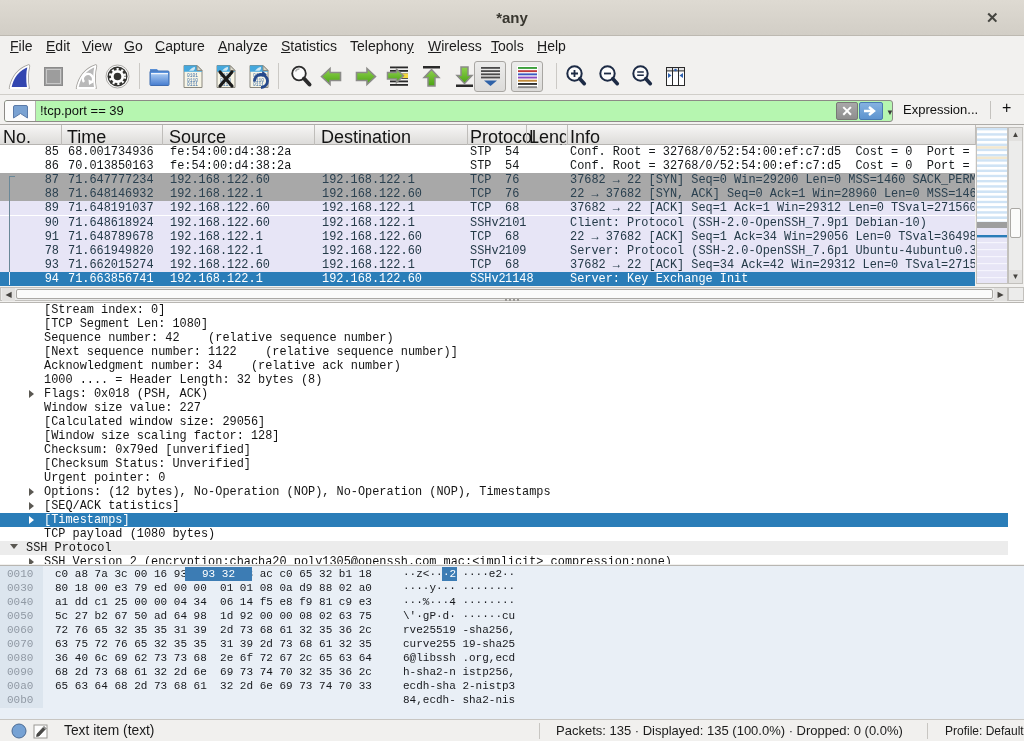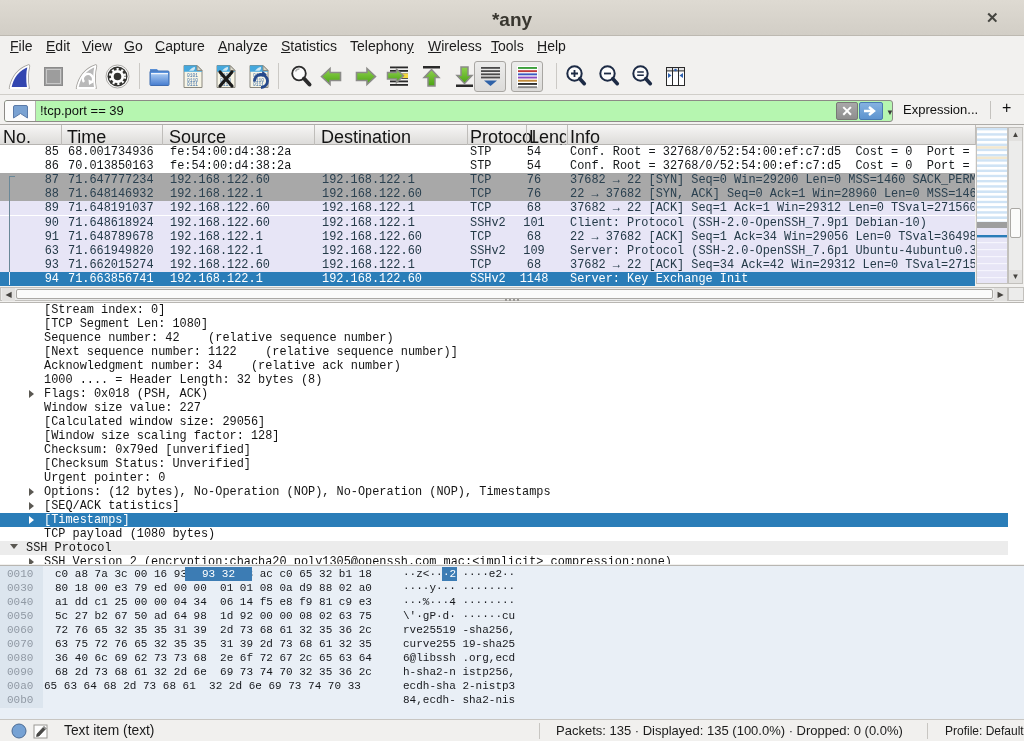--- a/index.html
+++ b/index.html
@@ -2,21 +2,21 @@
 <html><head><meta charset="utf-8"><title>*any</title>
 <style>
 *{margin:0;padding:0;box-sizing:border-box}
 html,body{width:1024px;height:741px;overflow:hidden;background:#f2f1ef;
  font-family:"Liberation Sans",sans-serif;}
 .abs{position:absolute}
 
 #titlebar{left:0;top:0;width:1024px;height:36px;
  background:linear-gradient(#dedad2,#d2cec6);border-bottom:1px solid #bdb9b1;}
 #title{left:0;top:9px;width:1024px;text-align:center;font-weight:bold;
- font-size:19px;color:#38362f;}
+ font-size:15px;color:#38362f;}
 #closex{left:986px;top:9px;font-size:15px;color:#454540;font-weight:bold}
 
 #menubar{left:0;top:37px;width:1024px;height:21px;background:#f2f1ef;
  font-size:14px;color:#1c1c1c}
 #menubar span{position:absolute;top:1px}
 
 #toolbar{left:0;top:58px;width:1024px;height:37px;background:#f2f1ef;
  border-bottom:1px solid #d0cec9}
 .tsep{position:absolute;top:5px;width:1px;height:26px;background:#cbc9c5}
 .tico{position:absolute;top:6px;width:25px;height:25px}
@@ -44,21 +44,21 @@
  background:linear-gradient(#f7f6f5,#dddcda);border-bottom:1px solid #b6b4b1;
  font-size:18px;color:#141414}
 #pheader span{position:absolute;top:2px}
 .hsep{position:absolute;top:0;width:1px;height:20px;background:#bfbdba}
 #plist{left:0;top:145px;width:975px;height:141px;overflow:hidden;background:#fff}
 .prow{position:absolute;left:0;width:975px;height:14px;font-size:11.9px;font-family:"Liberation Mono",monospace;
  line-height:14px;white-space:pre;overflow:hidden}
 .prow i{font-style:normal;position:absolute;top:0}
 .c-no{left:0;width:59px;text-align:right}
 .c-t{left:68px}.c-s{left:170px}.c-d{left:322px}.c-p{left:470px}
-.c-l{left:505px;width:58px;text-align:center}.c-i{left:570px;width:405px}
+.c-l{left:505px;width:58px;text-align:left}.c-i{left:570px;width:405px}
 .r-w{background:#fff;color:#15181a}
 .r-g{background:#a8a8a8;color:#2b4150}
 .r-v{background:#e7e5f6;color:#243a48}
 .r-s{background:#2a7db8;color:#fff}
 
 #minimap{left:976px;top:127px;width:32px;height:157px;background:#fff;border:1px solid #c4c2be}
 .sbv{position:absolute;width:15px;background:#ececeb;border:1px solid #c2c0bc}
 .sbh{position:absolute;height:14px;background:#ececeb;border:1px solid #c2c0bc}
 .arr{position:absolute;width:13px;height:13px;background:#e2e1df;color:#45433f;
  font-size:8px;text-align:center;line-height:13px}
@@ -310,21 +310,21 @@
     <div class="hsep" style="left:975px"></div>
   </div>
 <div class="abs" id="plist">
     <div class="prow r-w" style="top:0px"><i class="c-no">85</i><i class="c-t">68.001734936</i><i class="c-s">fe:54:00:d4:38:2a</i><i class="c-d"></i><i class="c-p">STP</i><i class="c-l">54</i><i class="c-i">Conf. Root = 32768/0/52:54:00:ef:c7:d5  Cost = 0  Port = 0x8001</i></div>
     <div class="prow r-w" style="top:14px"><i class="c-no">86</i><i class="c-t">70.013850163</i><i class="c-s">fe:54:00:d4:38:2a</i><i class="c-d"></i><i class="c-p">STP</i><i class="c-l">54</i><i class="c-i">Conf. Root = 32768/0/52:54:00:ef:c7:d5  Cost = 0  Port = 0x8001</i></div>
     <div class="prow r-g" style="top:28px"><i class="c-no">87</i><i class="c-t">71.647777234</i><i class="c-s">192.168.122.60</i><i class="c-d">192.168.122.1</i><i class="c-p">TCP</i><i class="c-l">76</i><i class="c-i">37682 → 22 [SYN] Seq=0 Win=29200 Len=0 MSS=1460 SACK_PERM=1 TSv</i></div>
     <div class="prow r-g" style="top:42px"><i class="c-no">88</i><i class="c-t">71.648146932</i><i class="c-s">192.168.122.1</i><i class="c-d">192.168.122.60</i><i class="c-p">TCP</i><i class="c-l">76</i><i class="c-i">22 → 37682 [SYN, ACK] Seq=0 Ack=1 Win=28960 Len=0 MSS=1460 SAC</i></div>
     <div class="prow r-v" style="top:56px"><i class="c-no">89</i><i class="c-t">71.648191037</i><i class="c-s">192.168.122.60</i><i class="c-d">192.168.122.1</i><i class="c-p">TCP</i><i class="c-l">68</i><i class="c-i">37682 → 22 [ACK] Seq=1 Ack=1 Win=29312 Len=0 TSval=2715605039</i></div>
     <div class="prow r-v" style="top:71px"><i class="c-no">90</i><i class="c-t">71.648618924</i><i class="c-s">192.168.122.60</i><i class="c-d">192.168.122.1</i><i class="c-p">SSHv2</i><i class="c-l">101</i><i class="c-i">Client: Protocol (SSH-2.0-OpenSSH_7.9p1 Debian-10)</i></div>
     <div class="prow r-v" style="top:85px"><i class="c-no">91</i><i class="c-t">71.648789678</i><i class="c-s">192.168.122.1</i><i class="c-d">192.168.122.60</i><i class="c-p">TCP</i><i class="c-l">68</i><i class="c-i">22 → 37682 [ACK] Seq=1 Ack=34 Win=29056 Len=0 TSval=36498762</i></div>
-    <div class="prow r-v" style="top:99px"><i class="c-no">63</i><i class="c-t">71.661949820</i><i class="c-s">192.168.122.1</i><i class="c-d">192.168.122.60</i><i class="c-p">SSHv2</i><i class="c-l">109</i><i class="c-i">Server: Protocol (SSH-2.0-OpenSSH_7.6p1 Ubuntu-4ubuntu0.3)</i></div>
+    <div class="prow r-v" style="top:99px"><i class="c-no">78</i><i class="c-t">71.661949820</i><i class="c-s">192.168.122.1</i><i class="c-d">192.168.122.60</i><i class="c-p">SSHv2</i><i class="c-l">109</i><i class="c-i">Server: Protocol (SSH-2.0-OpenSSH_7.6p1 Ubuntu-4ubuntu0.3)</i></div>
     <div class="prow r-v" style="top:113px"><i class="c-no">93</i><i class="c-t">71.662015274</i><i class="c-s">192.168.122.60</i><i class="c-d">192.168.122.1</i><i class="c-p">TCP</i><i class="c-l">68</i><i class="c-i">37682 → 22 [ACK] Seq=34 Ack=42 Win=29312 Len=0 TSval=2715605</i></div>
     <div class="prow r-s" style="top:127px"><i class="c-no">94</i><i class="c-t">71.663856741</i><i class="c-s">192.168.122.1</i><i class="c-d">192.168.122.60</i><i class="c-p">SSHv2</i><i class="c-l">1148</i><i class="c-i">Server: Key Exchange Init</i></div>
     <div class="abs" style="left:9px;top:31px;width:1px;height:96px;background:#6a8898"></div>
     <div class="abs" style="left:9px;top:127px;width:1px;height:13px;background:#e8f0f8"></div>
     <div class="abs" style="left:9px;top:31px;width:6px;height:1px;background:#6a8898"></div>
   </div>
 <div class="abs" id="minimap">
     <svg width="30" height="155" style="position:absolute;left:0;top:0">
       <rect x="0" y="0" width="30" height="2.6" fill="#cfe3f5"></rect>
       <rect x="0" y="2.6" width="30" height="2.6" fill="#ffffff"></rect>
@@ -437,21 +437,21 @@
     <div class="xrow xoff" style="left:7px;top:71px">0070</div>
     <div class="xrow" style="left:55px;top:71px">63 75 72 76 65 32 35 35  31 39 2d 73 68 61 32 35</div>
     <div class="xrow" style="left:403px;top:71px">curve255 19-sha25</div>
     <div class="xrow xoff" style="left:7px;top:85px">0080</div>
     <div class="xrow" style="left:55px;top:85px">36 40 6c 69 62 73 73 68  2e 6f 72 67 2c 65 63 64</div>
     <div class="xrow" style="left:403px;top:85px">6@libssh .org,ecd</div>
     <div class="xrow xoff" style="left:7px;top:99px">0090</div>
     <div class="xrow" style="left:55px;top:99px">68 2d 73 68 61 32 2d 6e  69 73 74 70 32 35 36 2c</div>
     <div class="xrow" style="left:403px;top:99px">h-sha2-n istp256,</div>
     <div class="xrow xoff" style="left:7px;top:113px">00a0</div>
-    <div class="xrow" style="left:44px;top:113px">65 63 64 68 2d 73 68 61  32 2d 6e 69 73 74 70 33</div>
+    <div class="xrow" style="left:55px;top:113px">65 63 64 68 2d 73 68 61  32 2d 6e 69 73 74 70 33</div>
     <div class="xrow" style="left:403px;top:113px">ecdh-sha 2-nistp3</div>
     <div class="xrow xoff" style="left:7px;top:127px">00b0</div>
     <div class="xrow" style="left:403px;top:127px">84,ecdh- sha2-nis</div>
     <div class="hl" style="left:185px;top:1px;padding:0 17px">93 32</div>
     <div class="hl" style="left:442px;top:1px;padding:0 1px">·2</div>
   </div>
 <div class="abs" id="status">
     <svg class="abs" style="left:11px;top:3px" width="16" height="16">
       <circle cx="8" cy="8" r="7" fill="#76a2d4" stroke="#4a6a94"></circle>
     </svg>

